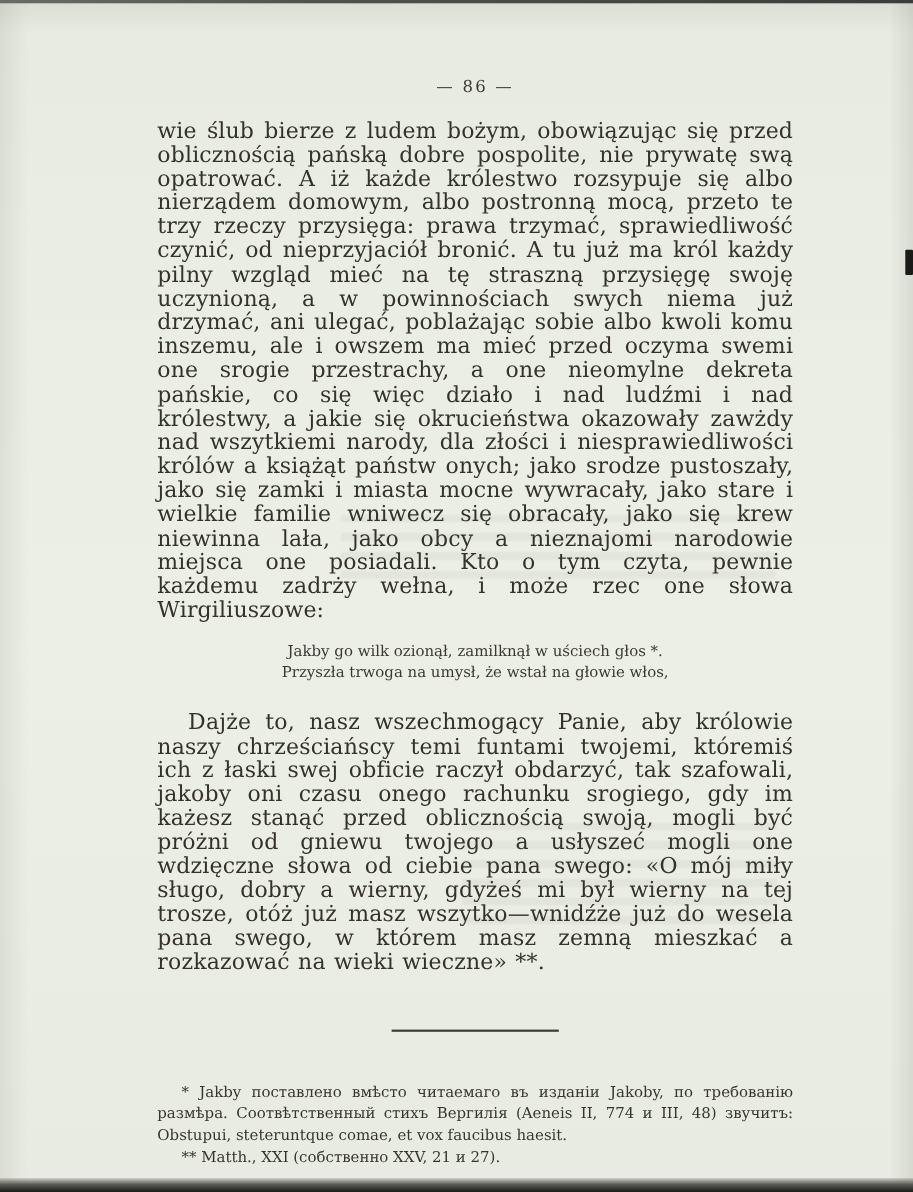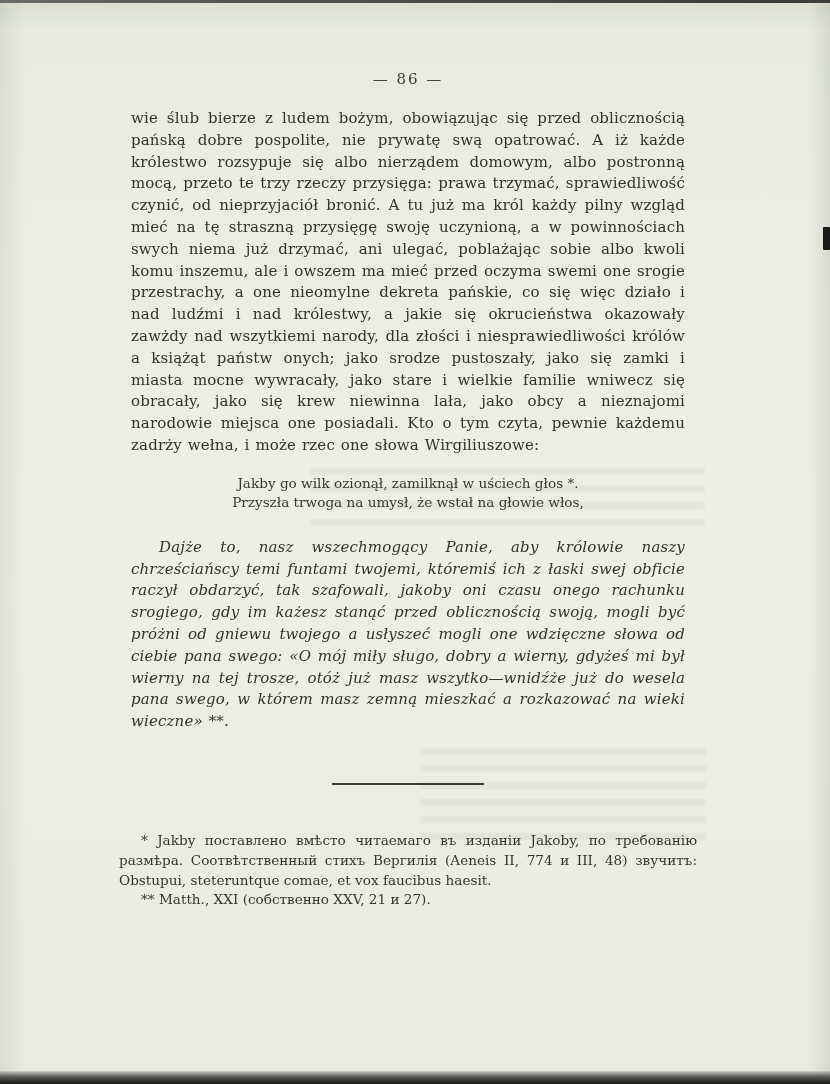--- a/index.html
+++ b/index.html
@@ -42,40 +42,40 @@
       rgba(110,112,98,0.07) 0px, rgba(110,112,98,0.07) 7px,
       rgba(0,0,0,0) 7px, rgba(0,0,0,0) 17px);
     filter: blur(1px);
     pointer-events: none;
   }
   .ghost-a { left: 310px; top: 468px; width: 395px; height: 58px; }
   .ghost-b { left: 420px; top: 748px; width: 286px; height: 92px; }
 
   .content {
     position: absolute;
-    left: 119px; top: 70px;
+    left: 143px; top: 70px;
     width: 578px;
   }
   .page-number {
     text-align: center;
     font-size: 15px;
     letter-spacing: 2px;
     color: #3e3c36;
     margin-bottom: 20px;
   }
   .para {
-    font-size: 15px;
+    font-size: 20px;
     line-height: 21.8px;
     text-align: justify;
     letter-spacing: 0.15px;
     word-spacing: 1px;
-    margin: 12px;
+    margin: 0;
     hyphens: auto;
   }
-  .para.indent { text-indent: 28px; font-style: italic; }
+  .para.indent { text-indent: 28px; }
   .verse {
     margin: 17px auto 24px auto;
     text-align: center;
     font-size: 13.6px;
     line-height: 19.5px;
     color: #3a3833;
   }
   .separator {
     width: 152px;
     margin: 50px auto 0 auto;

